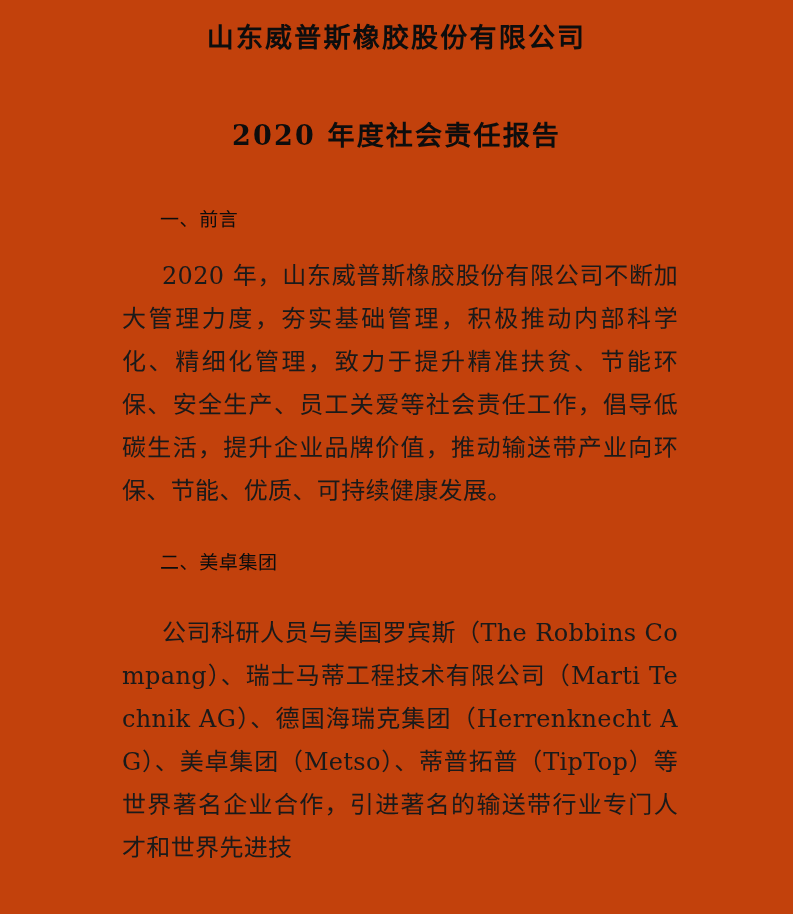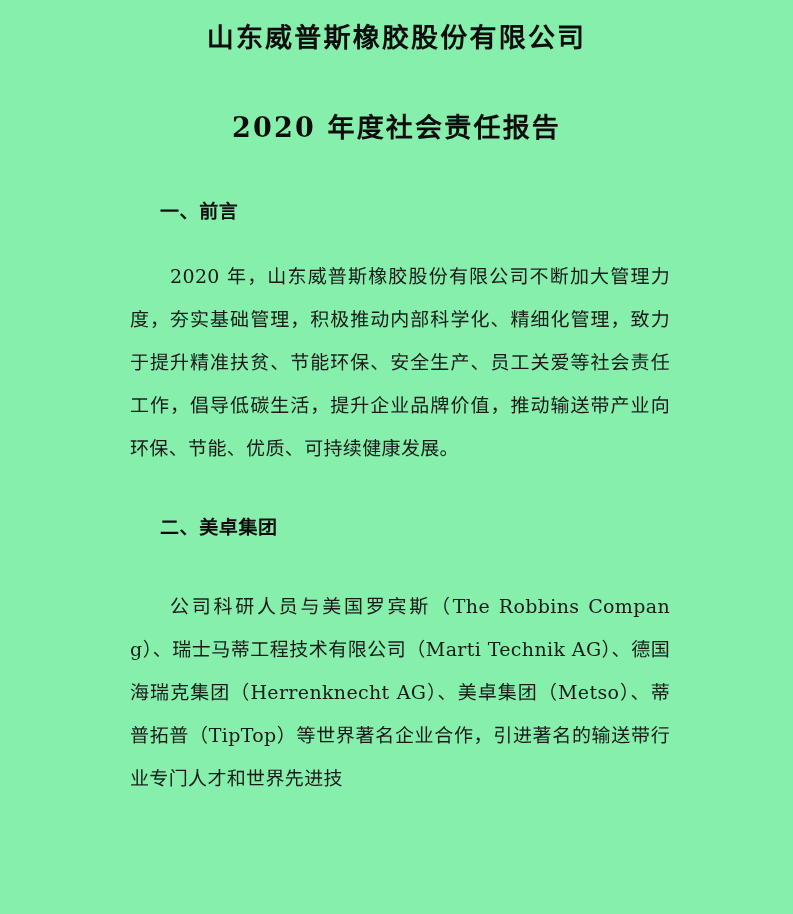--- a/index.html
+++ b/index.html
@@ -14,21 +14,21 @@
     overflow: hidden;
     font-family: "DejaVu Serif", "Liberation Serif", serif;
     color: #1a1a1a;
     -webkit-font-smoothing: antialiased;
   }
 
   .page {
     position: relative;
     width: 793px;
     height: 914px;
-    background: #86efac;
+    background: #c2410c;
     box-sizing: border-box;
     padding: 0;
     overflow: hidden;
   }
 
   
   .title-block {
     padding-top: 18px;
     text-align: center;
   }
@@ -40,48 +40,48 @@
     color: #0d0d0d;
     margin: 0;
     font-family: "DejaVu Serif", "Liberation Serif", serif;
   }
   .doc-subtitle {
     font-size: 27px;
     font-weight: bold;
     letter-spacing: 2.2px;
     line-height: 40px;
     color: #0d0d0d;
-    margin: 4px;
+    margin: 12px;
     padding-top: 46px;
     font-family: "DejaVu Serif", "Liberation Serif", serif;
   }
 
   
   .body-area {
     margin-top: 42px;
     padding-left: 122px;
     padding-right: 115px;
   }
 
   .section-heading {
     font-size: 19px;
-    font-weight: bold;
+    font-weight: normal;
     line-height: 43px;
     letter-spacing: 0.6px;
     color: #0d0d0d;
     text-indent: 38px;
     margin: 0;
   }
 
   .para {
-    font-size: 19px;
+    font-size: 24px;
     line-height: 43px;
     letter-spacing: 0.35px;
     color: #1a1a1a;
-    margin: 8px;
+    margin: 0;
     text-indent: 40px;
     text-align: justify;
     text-justify: inter-ideograph;
     word-break: break-all;
   }
 
   .gap-after-heading { height: 14px; }
   .gap-between-paras { height: 14px; }
   .gap-before-heading { height: 28px; }
 </style>

